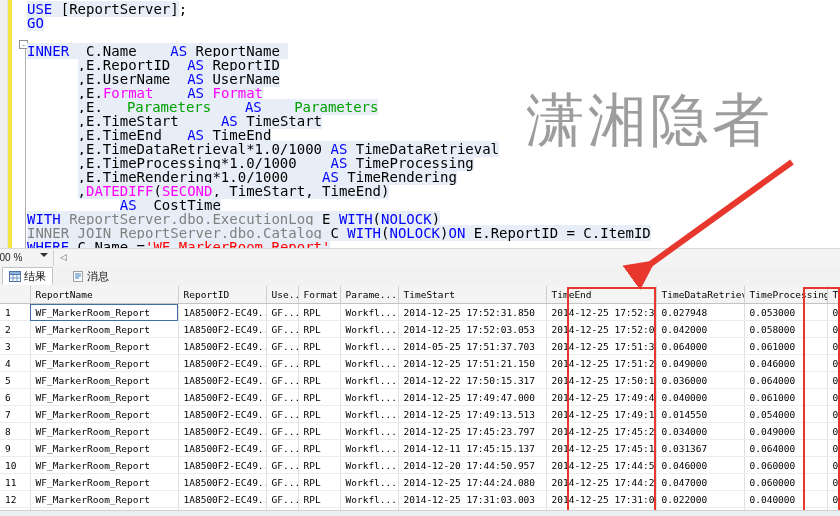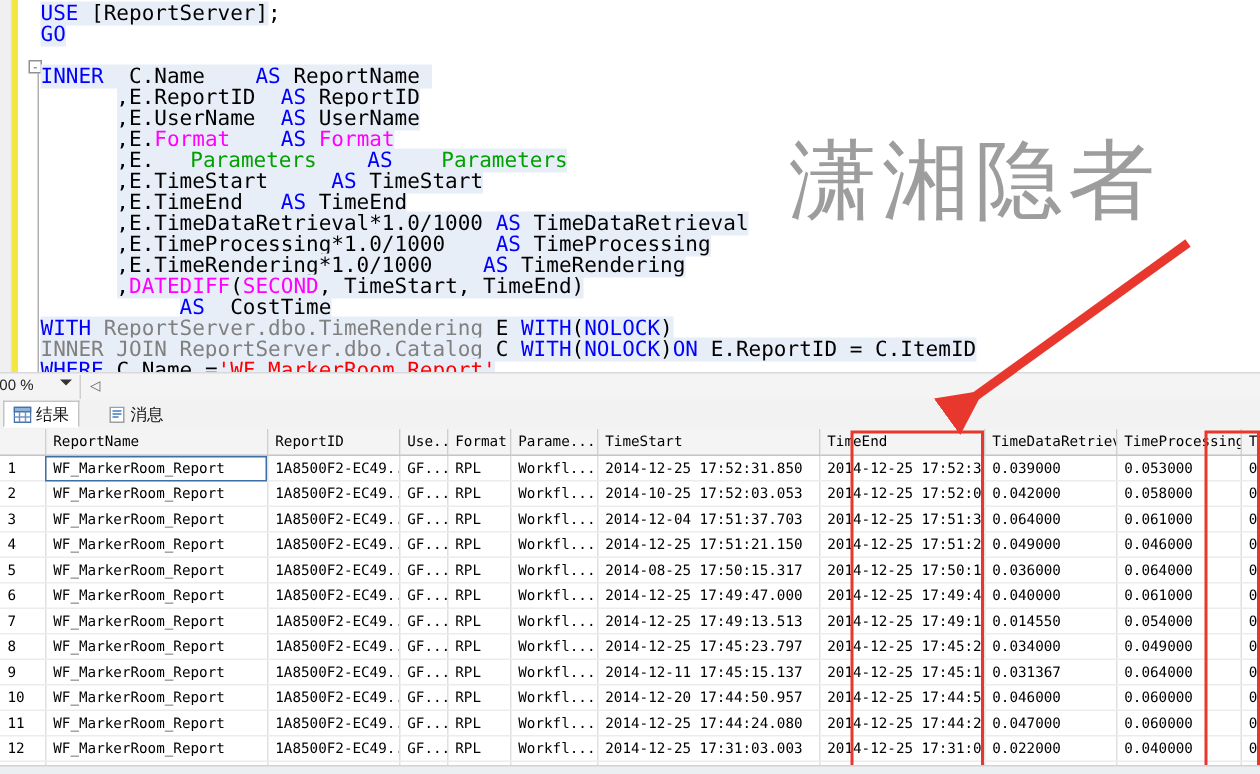--- a/index.html
+++ b/index.html
@@ -122,21 +122,21 @@
       <span class="sel">,E.UserName  <span class="kw">AS</span> UserName</span>
       <span class="sel">,E.<span class="fn">Format</span>    <span class="kw">AS</span> <span class="fn">Format</span></span>
       <span class="sel">,E.<span class="grn">Parameters</span>    <span class="kw">AS</span> <span class="grn">Parameters</span></span>
       <span class="sel">,E.TimeStart     <span class="kw">AS</span> TimeStart</span>
       <span class="sel">,E.TimeEnd   <span class="kw">AS</span> TimeEnd</span>
       <span class="sel">,E.TimeDataRetrieval*1.0/1000 <span class="kw">AS</span> TimeDataRetrieval</span>
       <span class="sel">,E.TimeProcessing*1.0/1000    <span class="kw">AS</span> TimeProcessing</span>
       <span class="sel">,E.TimeRendering*1.0/1000    <span class="kw">AS</span> TimeRendering</span>
       <span class="sel">,<span class="fn">DATEDIFF</span>(<span class="fn">SECOND</span>, TimeStart, TimeEnd)</span>
            <span class="sel"><span class="kw">AS</span>  CostTime</span>
-<span class="sel"><span class="kw">WITH</span> <span class="gry">ReportServer.dbo.TimeRendering</span> E <span class="kw">WITH</span>(<span class="kw">NOLOCK</span>)</span>
+<span class="sel"><span class="kw">WITH</span> <span class="gry">ReportServer.dbo.ExecutionLog</span> E <span class="kw">WITH</span>(<span class="kw">NOLOCK</span>)</span>
 <span class="sel"><span class="gry">INNER JOIN ReportServer.dbo.Catalog</span> C <span class="kw">WITH</span>(<span class="kw">NOLOCK</span>)<span class="kw">ON</span> E.ReportID = C.ItemID</span>
 <span class="sel"><span class="kw">WHERE</span> C.Name =<span class="str">'WF_MarkerRoom_Report'</span></span>
    
   
 </div>
 </div>
 
 <div id="watermark">潇湘隐者</div>
 
 <div id="zoombar">
@@ -205,45 +205,45 @@
     <tbody id="grid-body">
         <tr>
           <td class="rownum">1</td>
           <td class="selcell">WF_MarkerRoom_Report</td>
           <td>1A8500F2-EC49...</td>
           <td>GF...</td>
           <td>RPL</td>
           <td>Workfl...</td>
           <td>2014-12-25  17:52:31.850</td>
           <td>2014-12-25  17:52:32.190</td>
-          <td>0.039000</td>
+          <td>0.027948</td>
           <td>0.053000</td>
           <td>0.094000</td>
         </tr>
         <tr>
           <td class="rownum">2</td>
           <td>WF_MarkerRoom_Report</td>
           <td>1A8500F2-EC49...</td>
           <td>GF...</td>
           <td>RPL</td>
           <td>Workfl...</td>
-          <td>2014-10-25  17:52:03.053</td>
+          <td>2014-12-25  17:52:03.053</td>
           <td>2014-12-25  17:52:03.327</td>
           <td>0.042000</td>
           <td>0.058000</td>
           <td>0.103000</td>
         </tr>
         <tr>
           <td class="rownum">3</td>
           <td>WF_MarkerRoom_Report</td>
           <td>1A8500F2-EC49...</td>
           <td>GF...</td>
           <td>RPL</td>
           <td>Workfl...</td>
-          <td>2014-12-04  17:51:37.703</td>
+          <td>2014-05-25  17:51:37.703</td>
           <td>2014-12-25  17:51:38.010</td>
           <td>0.064000</td>
           <td>0.061000</td>
           <td>0.092000</td>
         </tr>
         <tr>
           <td class="rownum">4</td>
           <td>WF_MarkerRoom_Report</td>
           <td>1A8500F2-EC49...</td>
           <td>GF...</td>
@@ -255,21 +255,21 @@
           <td>0.046000</td>
           <td>0.097000</td>
         </tr>
         <tr>
           <td class="rownum">5</td>
           <td>WF_MarkerRoom_Report</td>
           <td>1A8500F2-EC49...</td>
           <td>GF...</td>
           <td>RPL</td>
           <td>Workfl...</td>
-          <td>2014-08-25  17:50:15.317</td>
+          <td>2014-12-22  17:50:15.317</td>
           <td>2014-12-25  17:50:15.593</td>
           <td>0.036000</td>
           <td>0.064000</td>
           <td>0.087000</td>
         </tr>
         <tr>
           <td class="rownum">6</td>
           <td>WF_MarkerRoom_Report</td>
           <td>1A8500F2-EC49...</td>
           <td>GF...</td>

